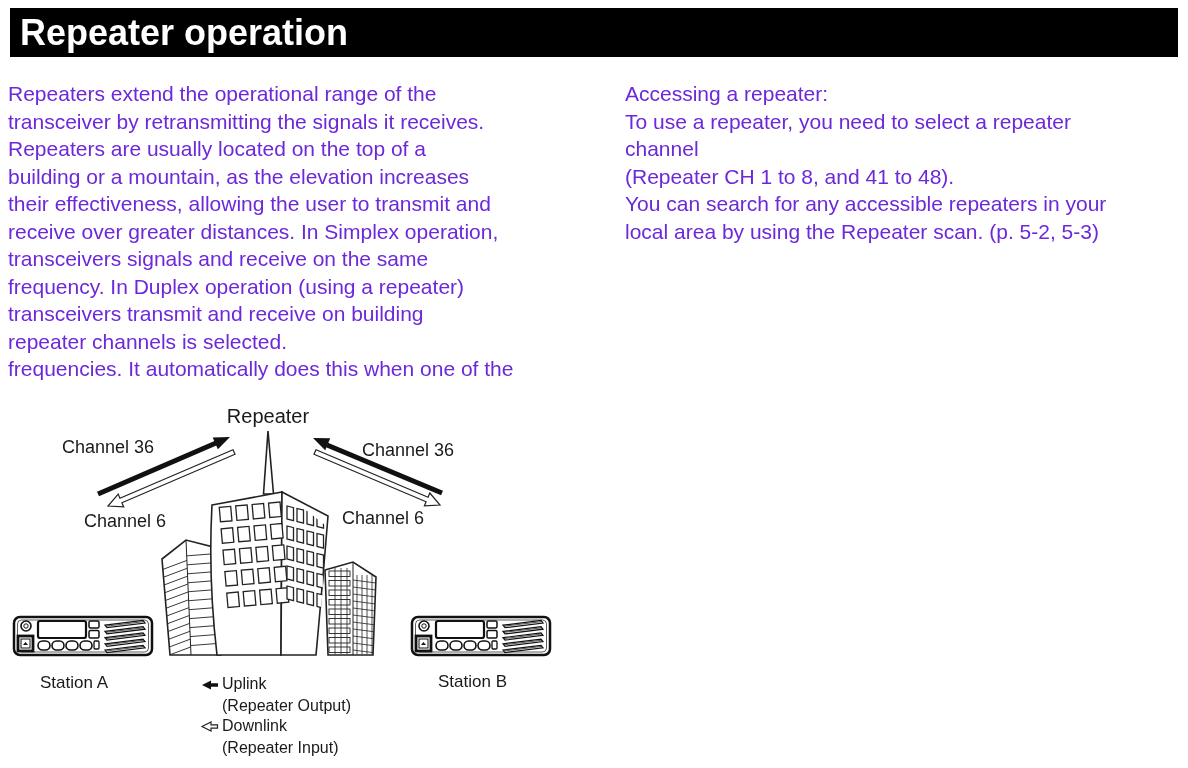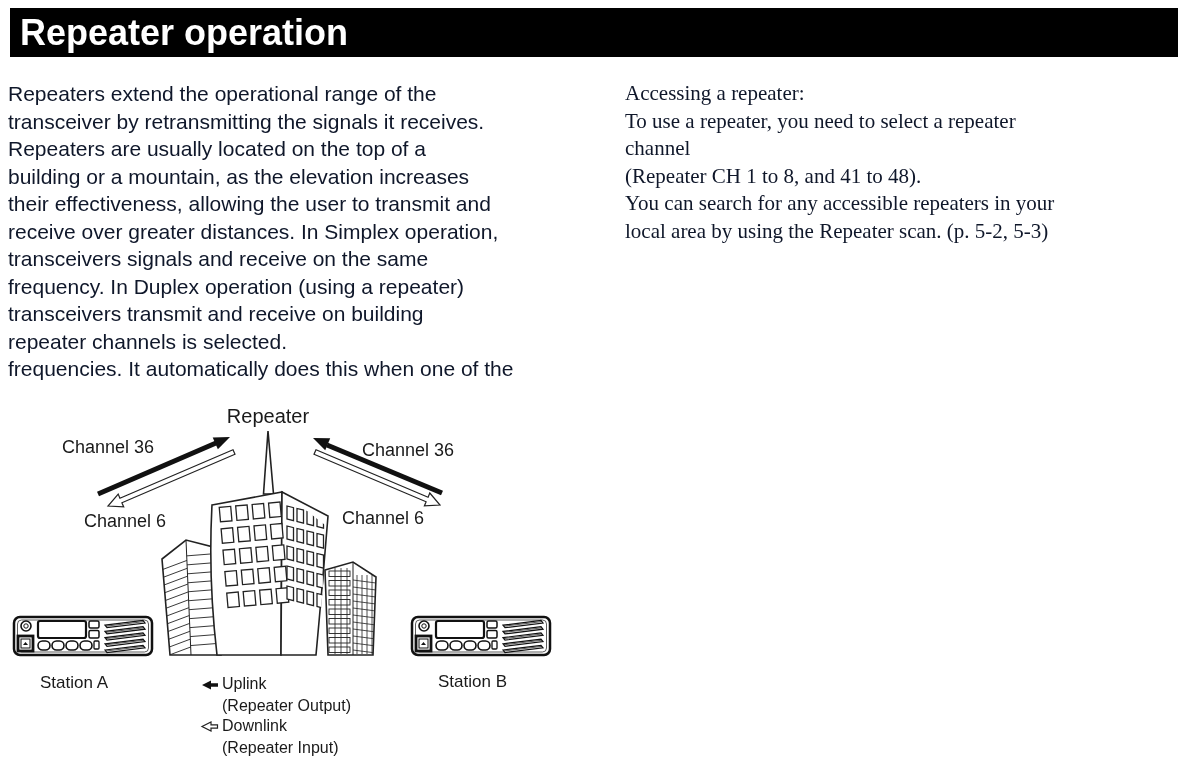--- a/index.html
+++ b/index.html
@@ -9,24 +9,24 @@
     font-family:"Liberation Sans","DejaVu Sans",sans-serif;
   }
   .header-bar{
     position:absolute;left:10px;top:8px;width:1168px;height:49px;
     background:#000;display:flex;align-items:center;text-align:right;
   }
   .header-title{
     color:#fff;font-size:36px;font-weight:bold;padding-left:10px;
     letter-spacing:0px;white-space:nowrap;
   }
-  .para{position:absolute;font-size:21px;line-height:27.5px;color:#0f172a;}
+  .para{position:absolute;font-size:21px;line-height:27.5px;color:#6d28d9;}
   .para .line{white-space:nowrap;}
   #intro-paragraph{left:8px;top:80px;width:600px;}
-  #accessing-paragraph{left:625px;top:80px;width:560px;font-family:Liberation Serif, serif;}
+  #accessing-paragraph{left:625px;top:80px;width:560px;}
   #diagram{position:absolute;left:0;top:400px;width:570px;height:368px;}
   svg text{fill:#1a1a1a;}
   .lbl{font-size:18px;}
   .lbl-big{font-size:20px;}
   .lbl-station{font-size:17px;}
   .lbl-legend{font-size:16px;}
   .w{fill:#fff;stroke:#222;stroke-width:1.3;}
   .ln{stroke:#222;stroke-width:1;fill:none;}
   .outline{fill:#fff;stroke:#222;stroke-width:1.6;}
   .thick-arrow{stroke:#111;stroke-width:5;}

